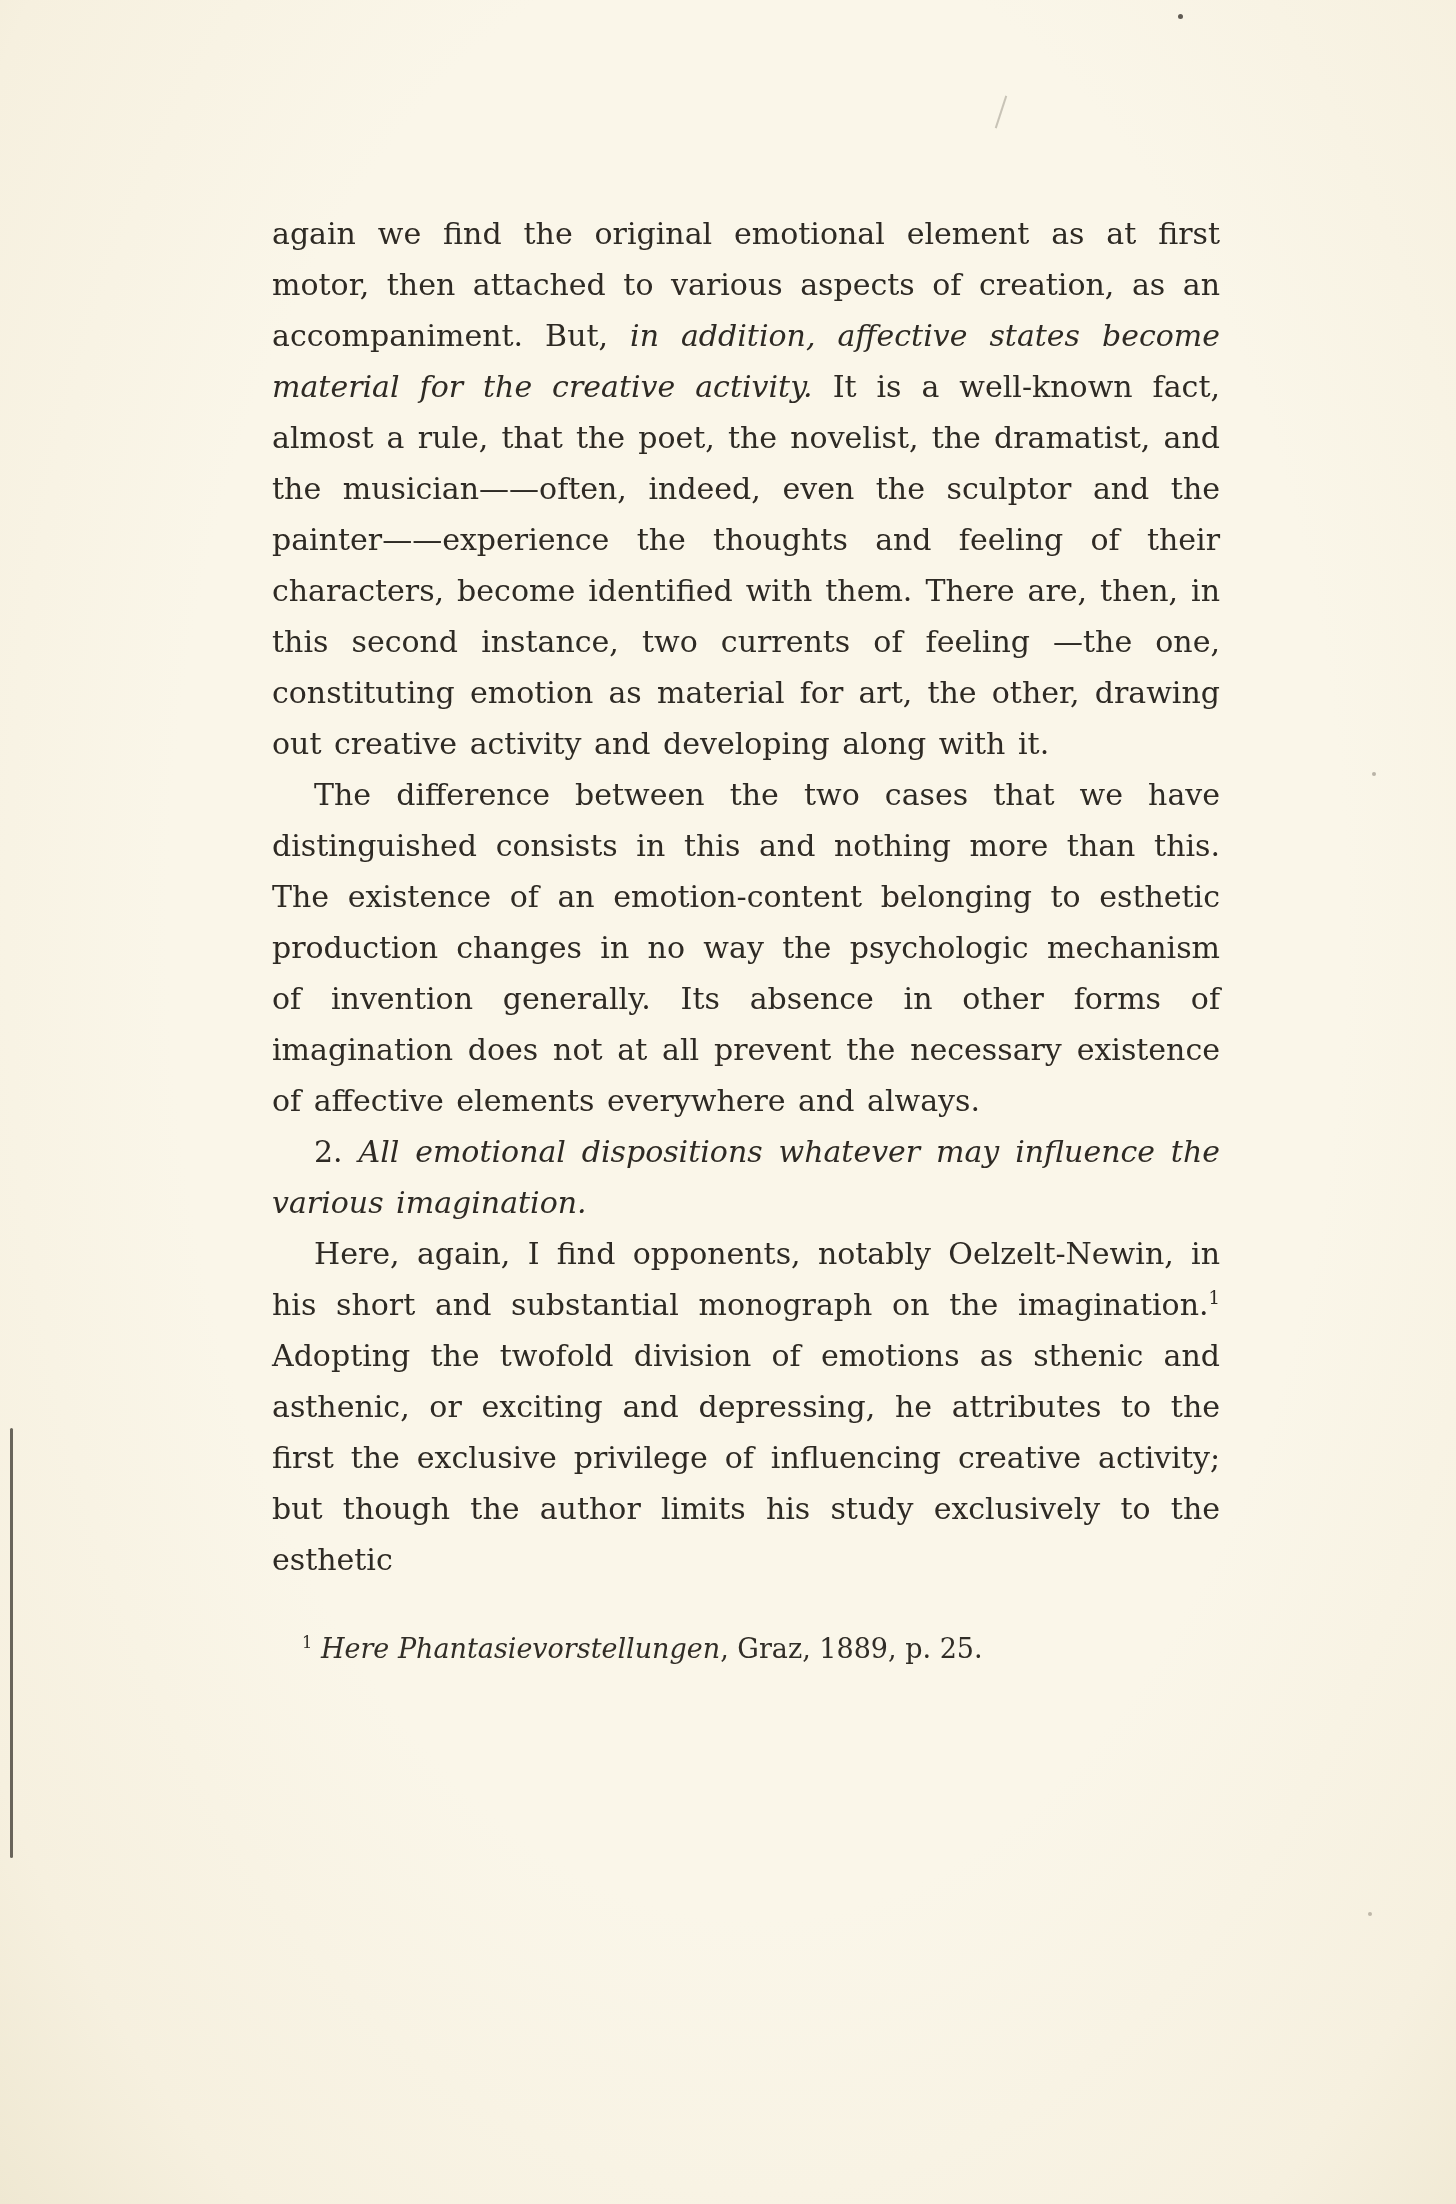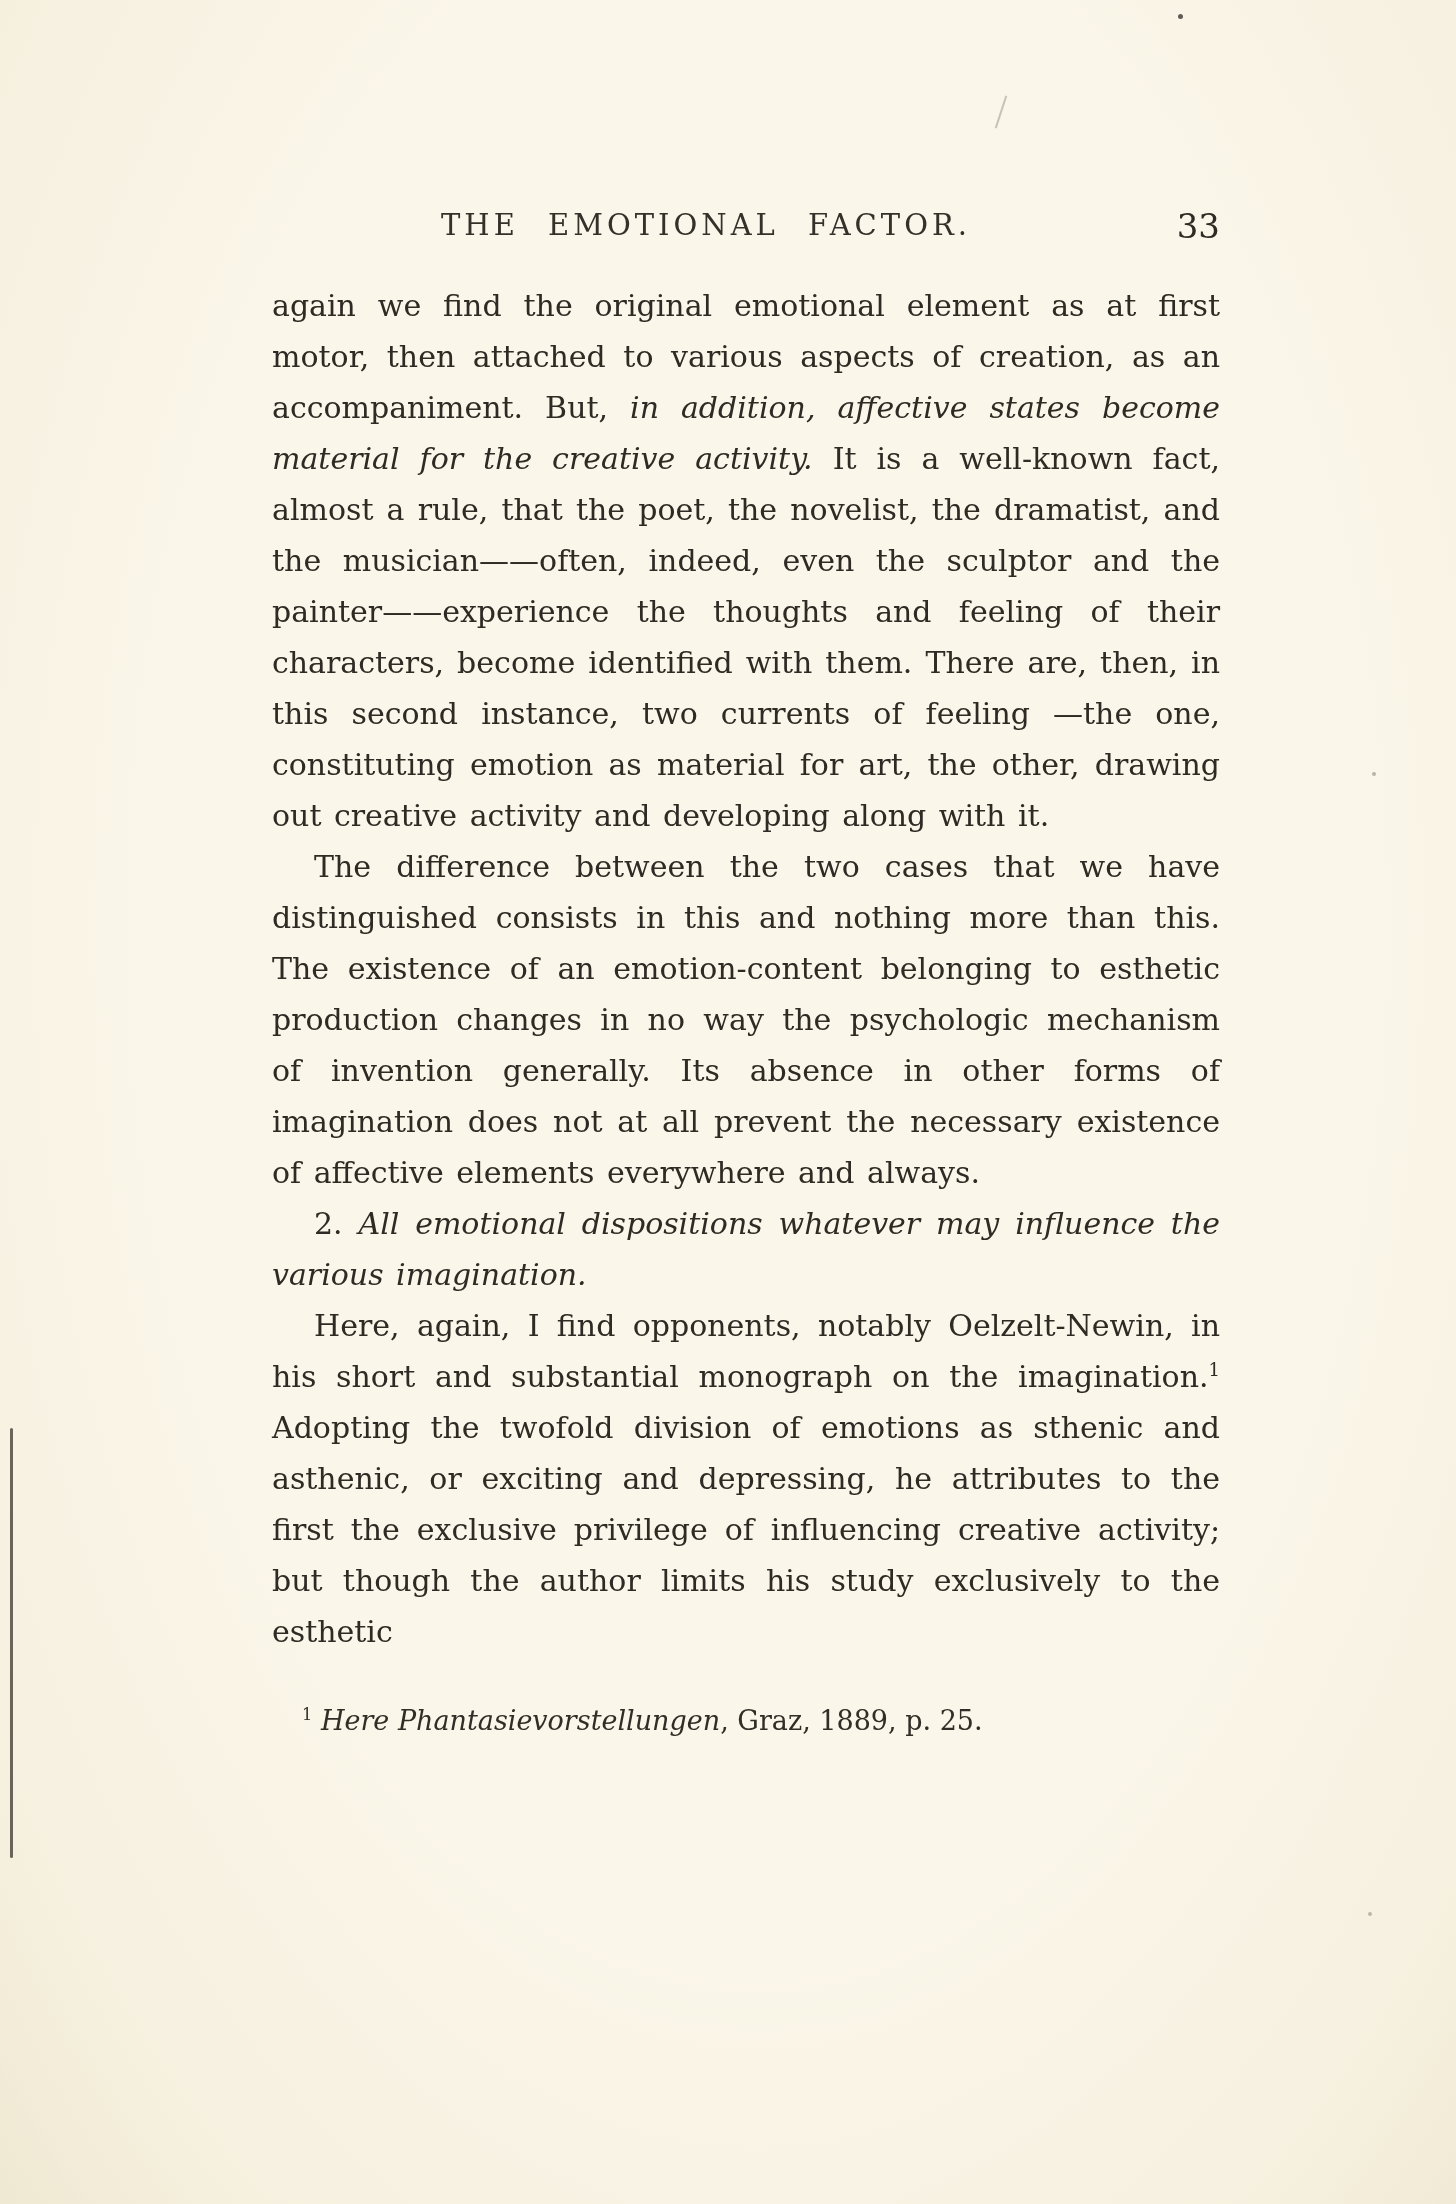--- a/index.html
+++ b/index.html
@@ -131,24 +131,20 @@
 <div class="page">
 
   <div class="artifact-dot-topright"></div>
   <div class="artifact-slash"></div>
   <div class="artifact-line-left"></div>
   <div class="artifact-speck-1"></div>
   <div class="artifact-speck-2"></div>
 
   <div class="text-column">
 
-    <header class="running-head">
-      <div class="title">THE EMOTIONAL FACTOR.</div>
-      <div class="page-number">33</div>
-    </header>
 
     <main class="body-text">
 
       <p><span>again we find the original emotional element as at first motor, then attached to various aspects of creation, as an accompaniment.  But, </span><em>in addition, affective states become material for the creative activity.</em><span>  It is a well-known fact, almost a rule, that the poet, the novelist, the dramatist, and the musician——often, indeed, even the sculptor and the painter——experience the thoughts and feeling of their characters, become identified with them.  There are, then, in this second instance, two currents of feeling —the one, constituting emotion as material for art, the other, drawing out creative activity and developing along with it.</span></p>
 
       <p class="indent"><span>The difference between the two cases that we have distinguished consists in this and nothing more than this.  The existence of an emotion-content belonging to esthetic production changes in no way the psychologic mechanism of invention generally.  Its absence in other forms of imagination does not at all prevent the necessary existence of affective elements everywhere and always.</span></p>
 
       <p class="indent"><span>2. </span><em>All emotional dispositions whatever may influence the various imagination.</em></p>
 
       <p class="indent"><span>Here, again, I find opponents, notably Oelzelt-Newin, in his short and substantial monograph on the imagination.</span><sup>1</sup><span>  Adopting the twofold division of emotions as sthenic and asthenic, or exciting and depressing, he attributes to the first the exclusive privilege of influencing creative activity; but though the author limits his study exclusively to the esthetic</span></p>

